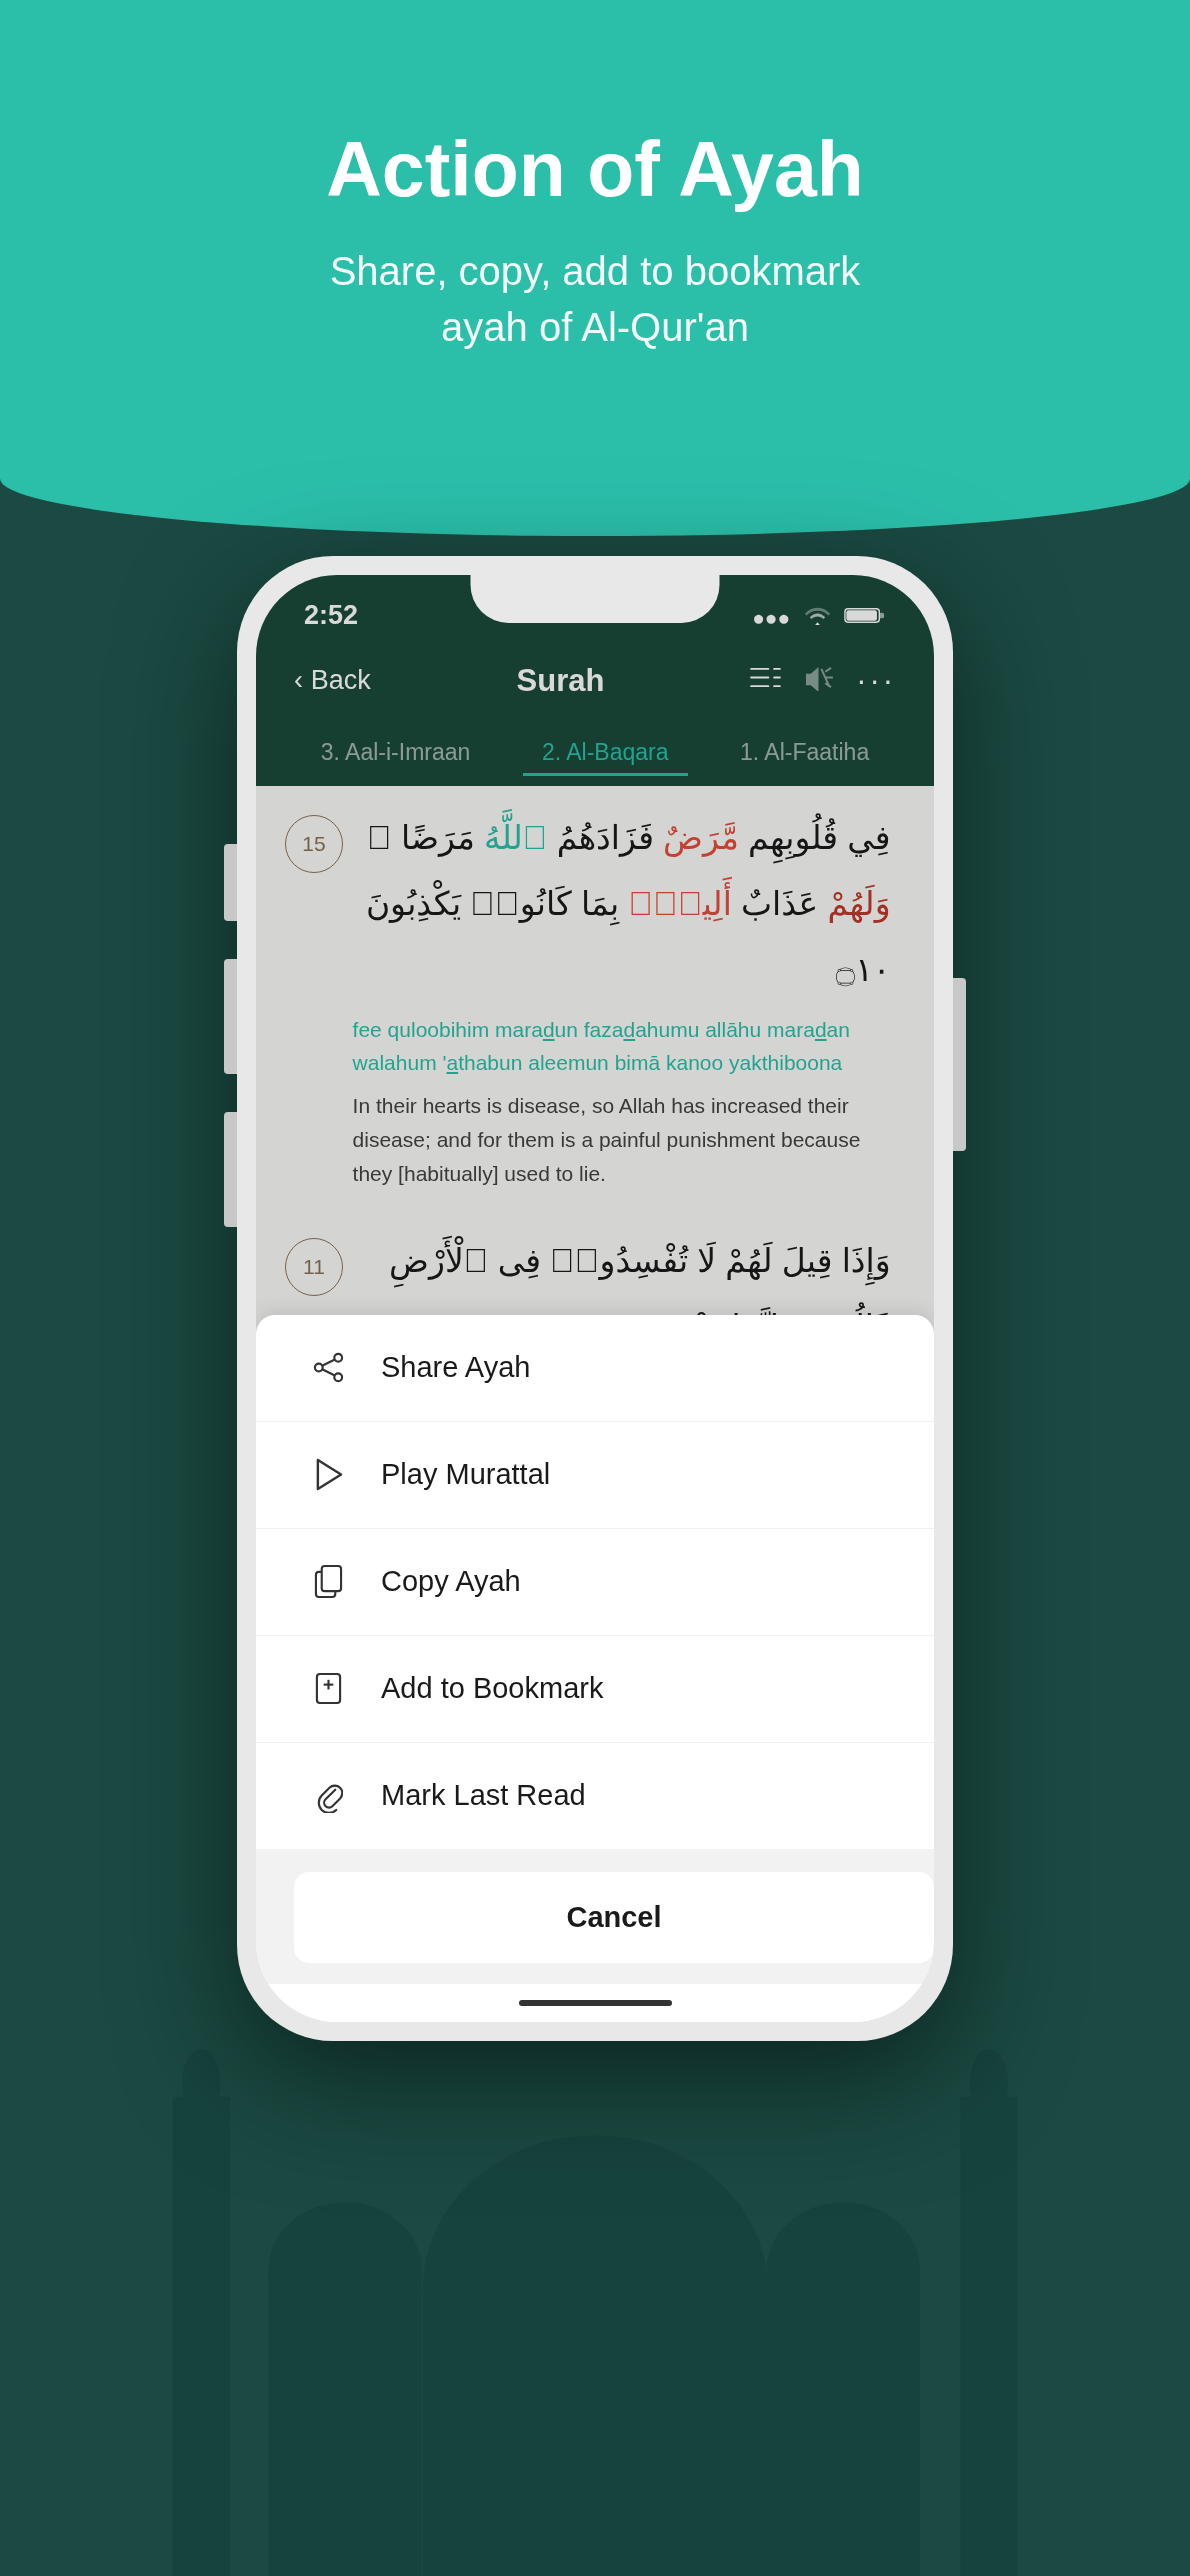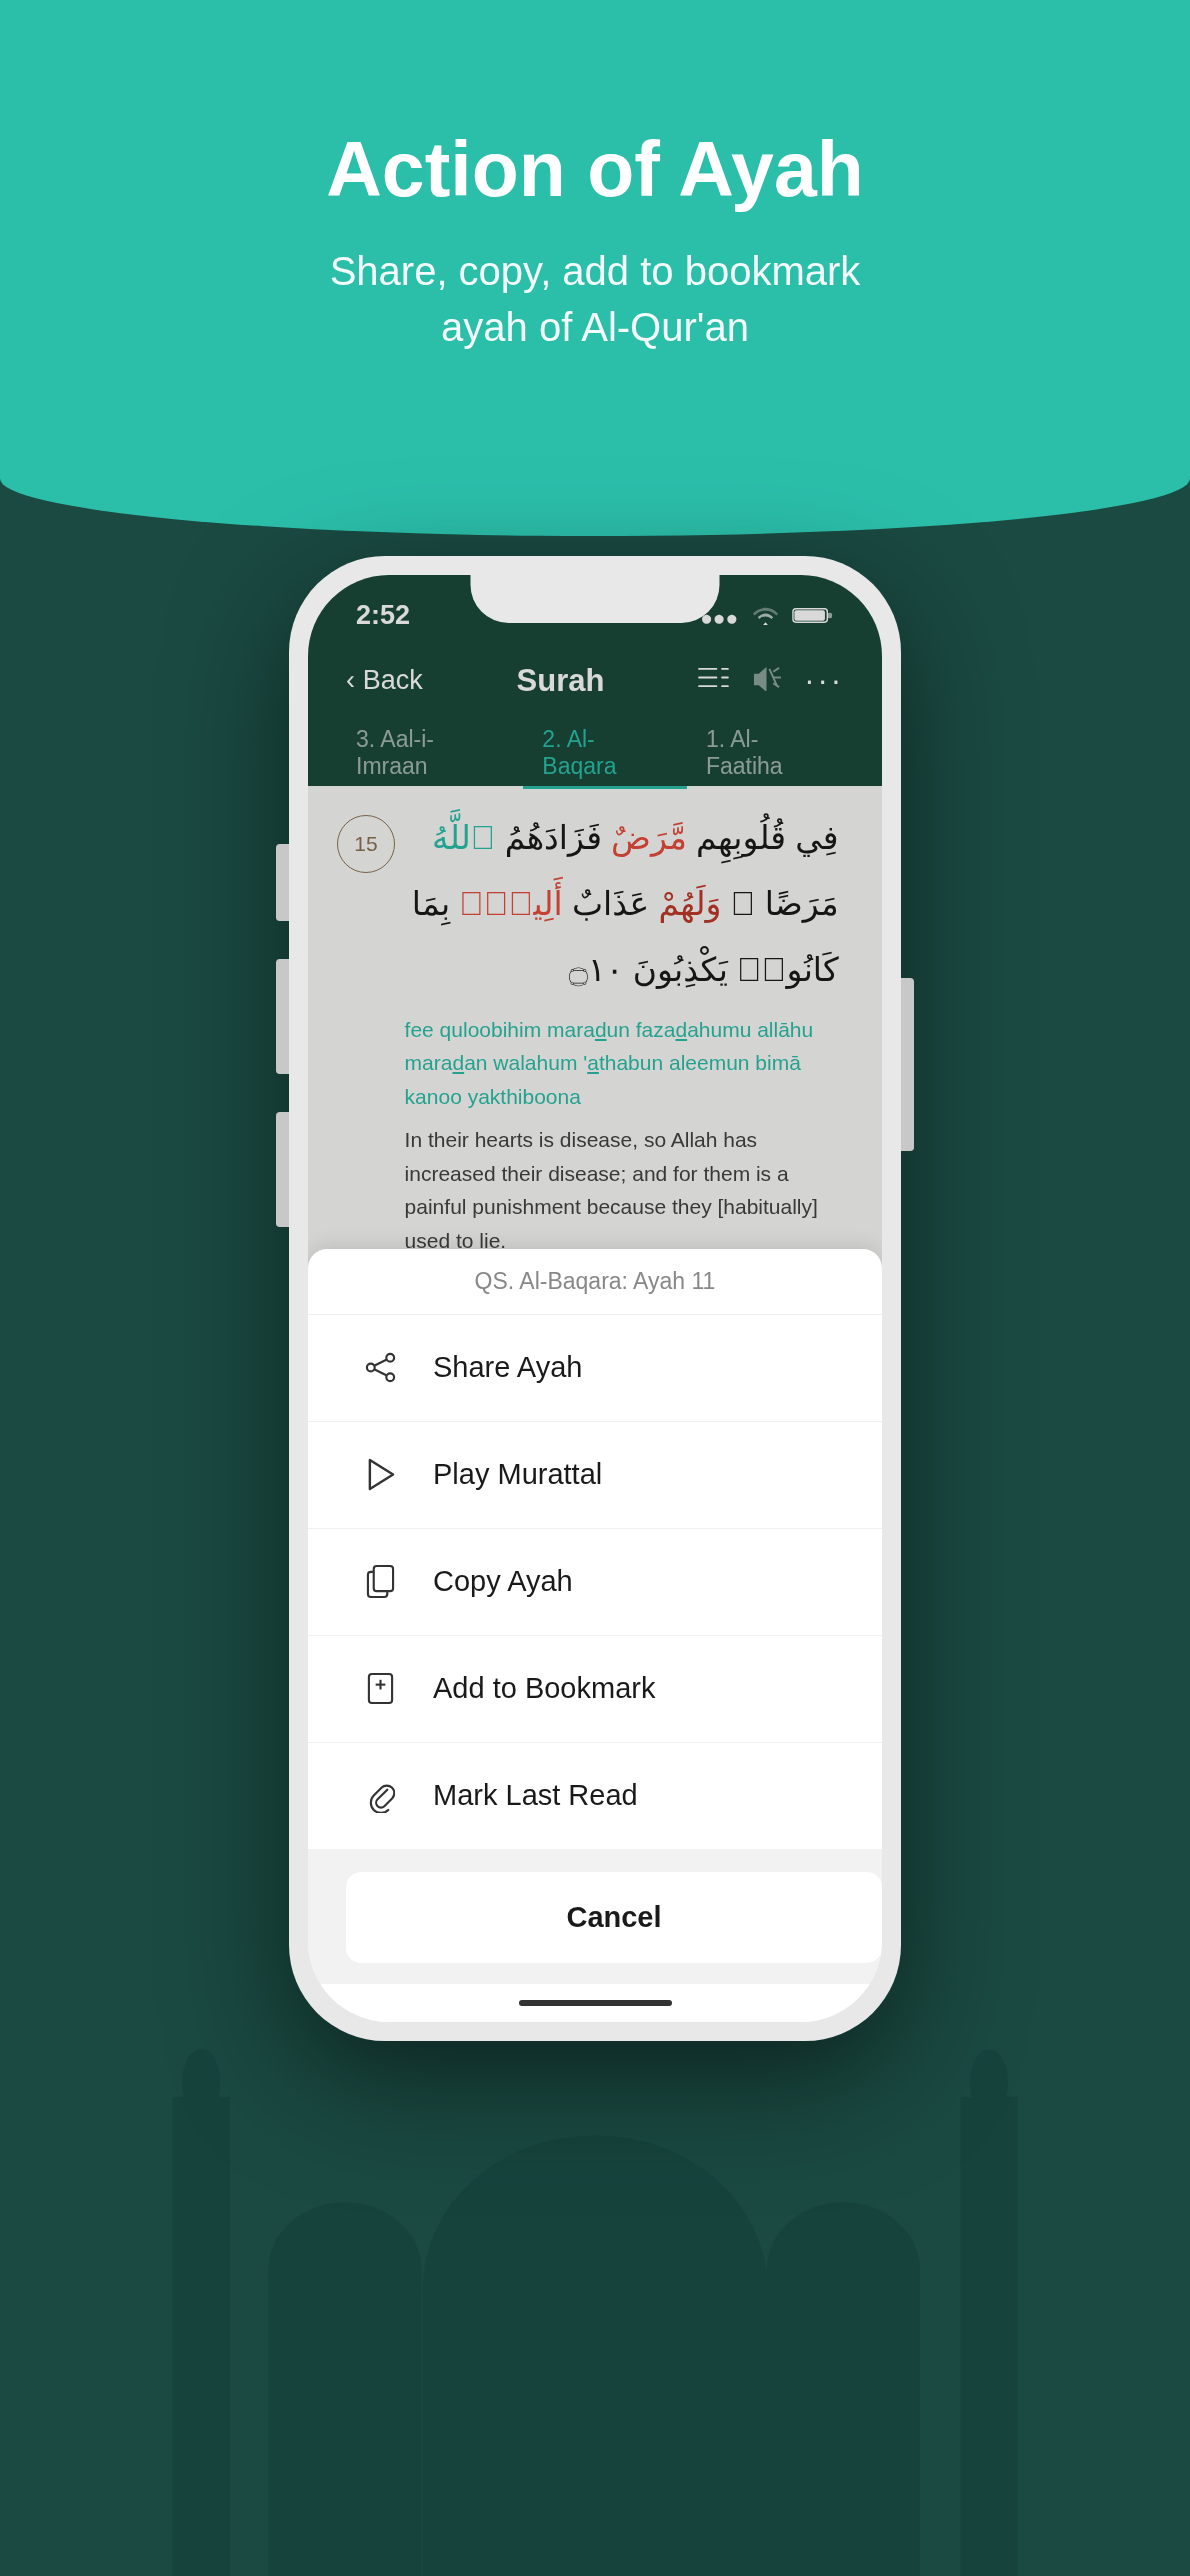--- a/index.html
+++ b/index.html
@@ -68,21 +68,21 @@
       bottom: 0;
       left: 0;
       right: 0;
       height: 575px;
       opacity: 0.3;
     }
 
     
     .phone-frame {
       position: relative;
-      width: 612px;
+      width: 716px;
       height: 1485px;
       background: #e8e8e8;
       border-radius: 96px;
       padding: 19px;
       box-shadow: 0 38px 115px rgba(0,0,0,0.5);
       z-index: 10;
     }
 
     .phone-inner {
       width: 100%;
@@ -498,21 +498,20 @@
                   وَإِذَا قِيلَ لَهُمْ لَا تُفْسِدُوا۟ فِى ٱلْأَرْضِ قَالُوٓا۟ إِنَّمَا نَحْنُ
                 </div>
               </div>
             </div>
           </div>
         </div>
 
         <div style="position:absolute; bottom:0; left:0; right:0; background:rgba(0,0,0,0.15); top:0; z-index:40;"></div>
 
         <div class="action-sheet">
-          <div class="action-header">QS. Al-Baqara: Ayah 11</div>
 
           <div class="action-item">
             <div class="action-icon">
               <svg width="33" height="33" viewBox="0 0 34 34" fill="none">
                 <circle cx="27" cy="7" r="4" stroke="#333" stroke-width="2.2"></circle>
                 <circle cx="7" cy="17" r="4" stroke="#333" stroke-width="2.2"></circle>
                 <circle cx="27" cy="27" r="4" stroke="#333" stroke-width="2.2"></circle>
                 <line x1="11" y1="15" x2="23" y2="9" stroke="#333" stroke-width="2.2"></line>
                 <line x1="11" y1="19" x2="23" y2="25" stroke="#333" stroke-width="2.2"></line>
               </svg>

